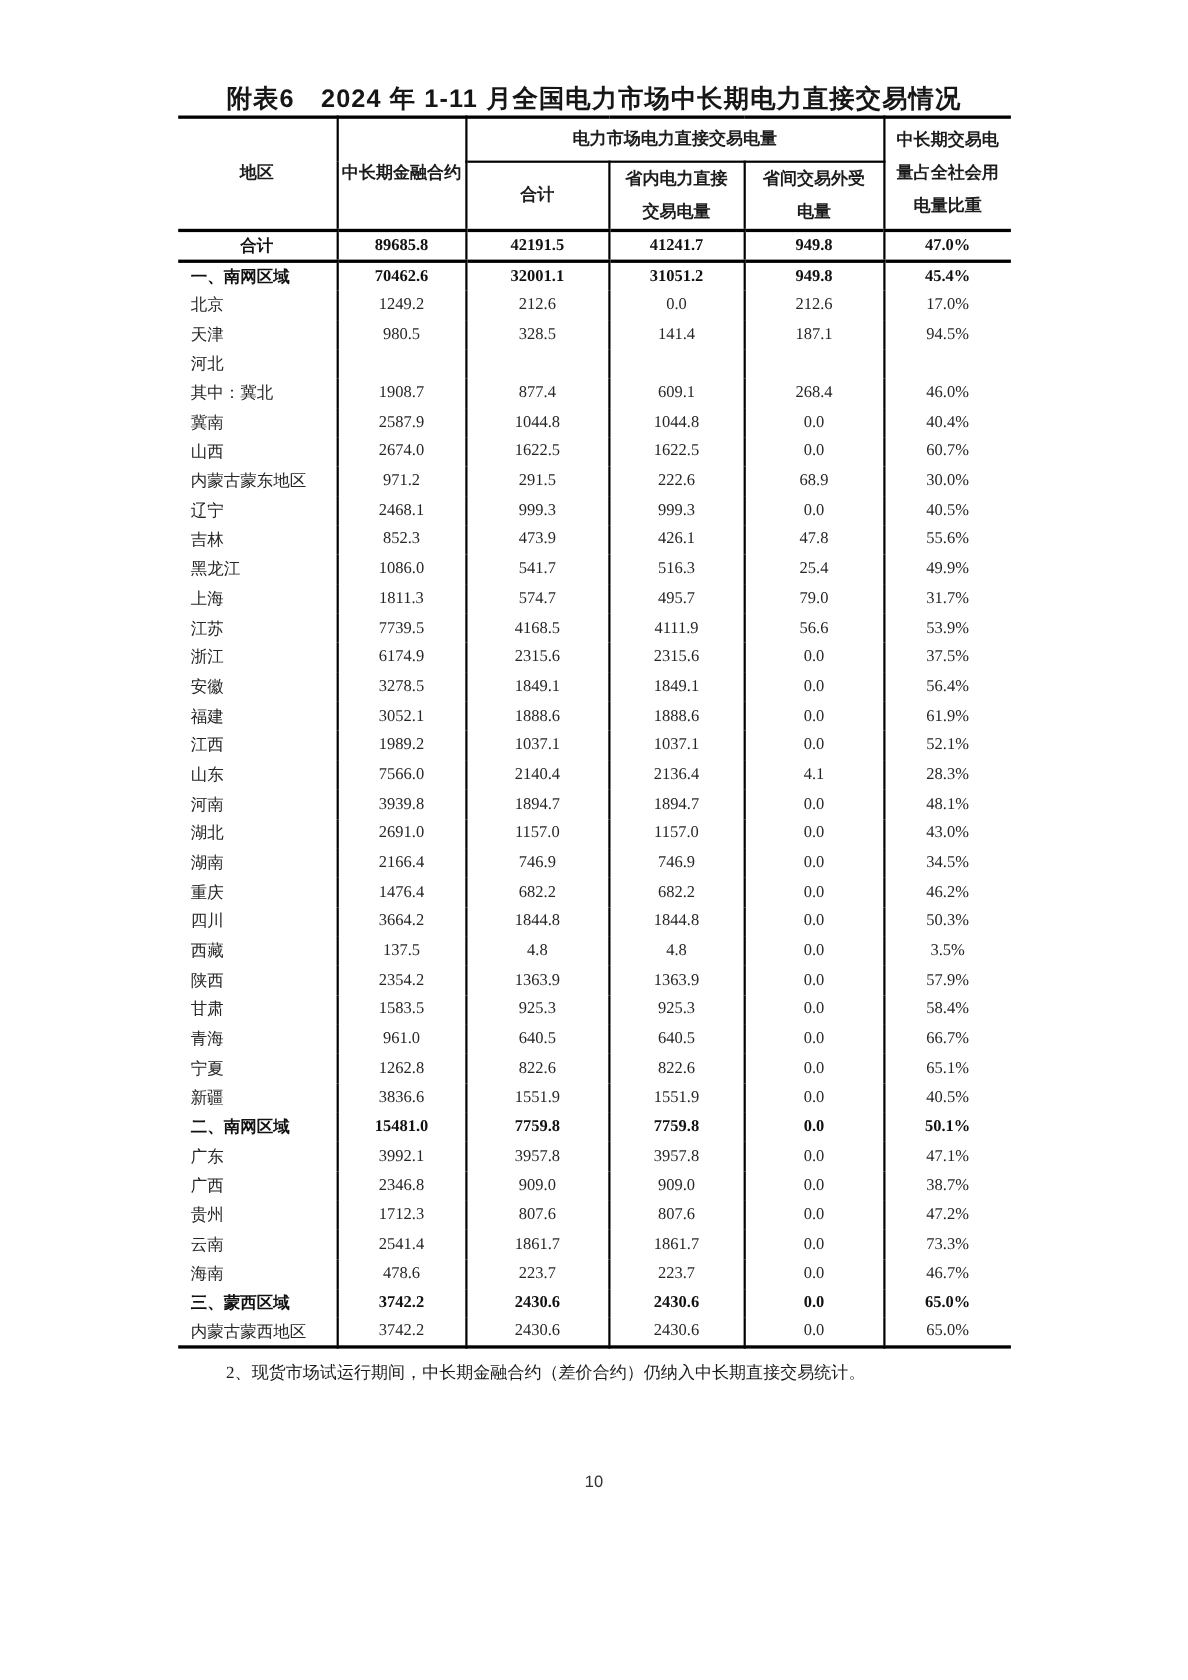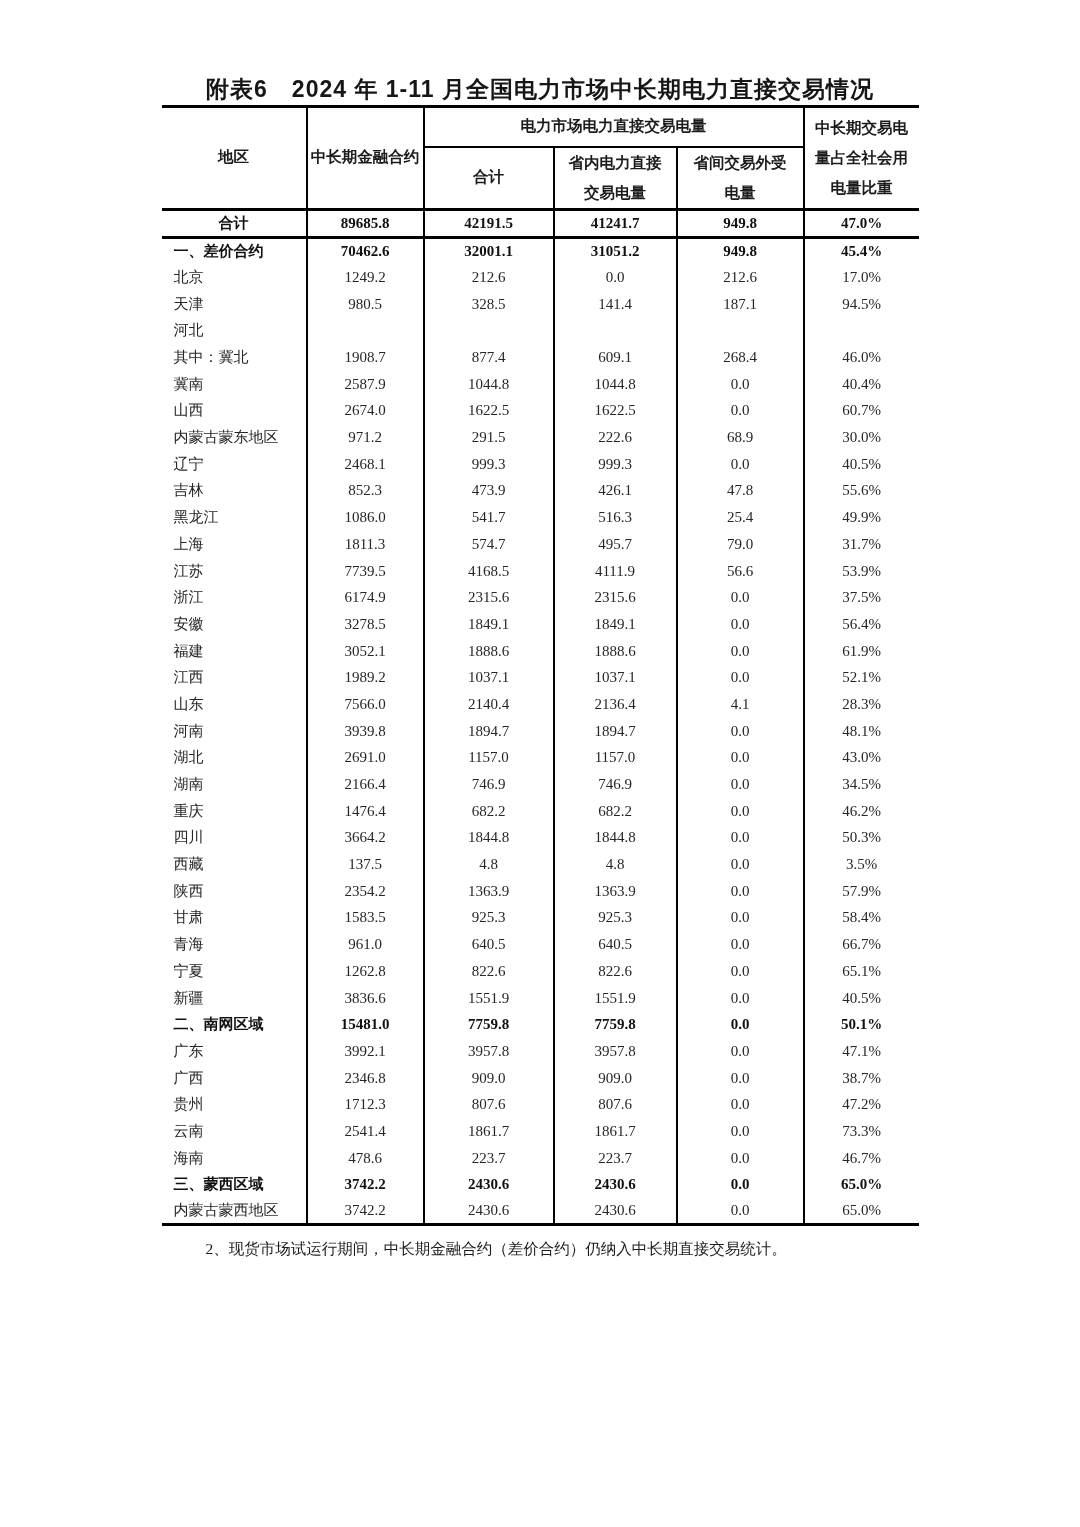--- a/index.html
+++ b/index.html
@@ -135,21 +135,21 @@
     <tbody>
         <tr class="bold grand-total">
           <td>合计</td>
           <td>89685.8</td>
           <td>42191.5</td>
           <td>41241.7</td>
           <td>949.8</td>
           <td>47.0%</td>
         </tr>
         <tr class="bold">
-          <td class="region">一、差价合约</td>
+          <td class="region">一、南网区域</td>
           <td>70462.6</td>
           <td>32001.1</td>
           <td>31051.2</td>
           <td>949.8</td>
           <td>45.4%</td>
         </tr>
         <tr>
           <td class="region">北京</td>
           <td>1249.2</td>
           <td>212.6</td>
@@ -437,14 +437,15 @@
           <td>0.0</td>
           <td>65.0%</td>
         </tr>
       </tbody>
   </table>
 
   <div class="notes">
     <div class="line line2"><span>2、现货市场试运行期间，中长期金融合约（差价合约）仍纳入中长期直接交易统计。</span></div>
   </div>
 
+  <div class="page-number">10</div>
 
 </div>
 
 </body></html>

